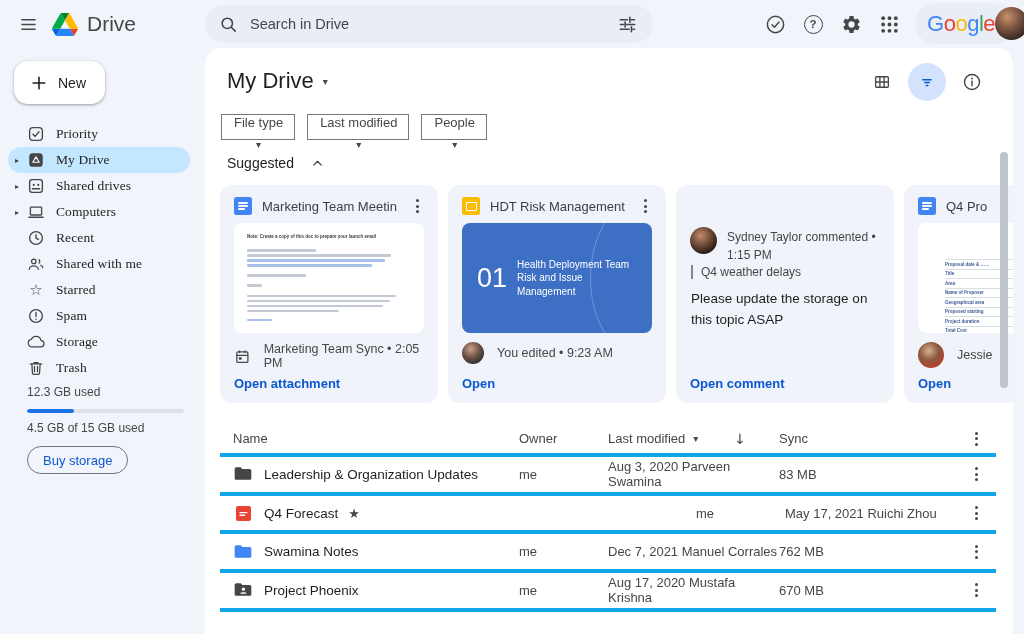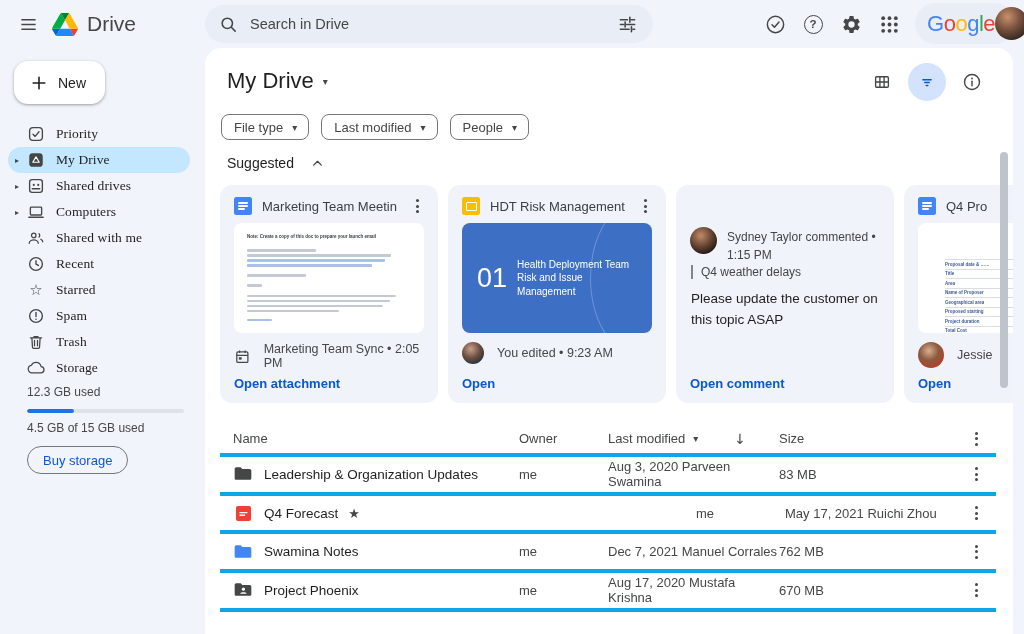--- a/index.html
+++ b/index.html
@@ -44,21 +44,21 @@
   .buy-btn { margin-top:11px; height:28px; padding:0 15px; border:1px solid #747775; border-radius:14px; background:transparent; color:#0B57D0; font-size:13px; font-weight:500; cursor:pointer; font-family:inherit; }
 
   
   .main { position:absolute; left:205px; top:48px; width:808px; height:586px; background:#fff; border-radius:16px 16px 0 0; overflow:hidden; }
   .page-title-row { position:absolute; left:22px; top:20px; display:flex; align-items:center; gap:9px; cursor:pointer; }
   .page-title { font-size:22px; color:#1F1F1F; letter-spacing:0; }
   .caret { font-size:10px; color:#444746; }
   .hdr-icons { position:absolute; right:24px; top:15px; display:flex; align-items:center; gap:9px; }
   .filter-circle { width:38px; height:38px; border-radius:50%; background:#D3E3FD; }
   .chips { position:absolute; left:16px; top:66px; display:flex; gap:12px; }
-  .chip { height:26px; border:1px solid #747775; border-radius:8px; background:#fff; display:flex; align-items:center; gap:9px; padding:0 11px 0 12px; font-size:13px; color:#444746; cursor:pointer; font-family:inherit; }
+  .chip { height:26px; border:1px solid #747775; border-radius:0; background:#fff; display:flex; align-items:center; gap:9px; padding:0 11px 0 12px; font-size:13px; color:#444746; cursor:pointer; font-family:inherit;flex-direction:column; }
   .suggested-row { position:absolute; left:22px; top:107px; display:flex; align-items:center; gap:17px; cursor:pointer; }
   .suggested-label { font-size:14px; color:#1F1F1F; }
 
   
   .card { position:absolute; top:137px; width:218px; height:218px; background:#F0F3FA; border-radius:12px; }
   .card1 { left:15px; } .card2 { left:243px; } .card3 { left:471px; } .card4 { left:699px; }
   .card-head { display:flex; align-items:center; gap:10px; padding:12px 12px 0 14px; }
   .card-title { flex:1; font-size:13px; font-weight:500; color:#3C4043; white-space:nowrap; overflow:hidden; }
   .kebab { display:flex; flex-direction:column; gap:2.5px; align-items:center; width:18px; padding:2px 0; background:none; border:none; cursor:pointer; }
   .kebab i { width:3px; height:3px; border-radius:50%; background:#444746; }
@@ -232,73 +232,73 @@
           <svg width="18" height="18" viewBox="0 0 24 24" fill="none" stroke="#444746" stroke-width="1.8">
             <rect x="4.5" y="5.5" width="15" height="10.5" rx="1"></rect>
             <path d="M2.5 19h19" stroke-linecap="round"></path>
           </svg>
         </span>
       <span class="nav-label">Computers</span>
     </div>
     <div class="nav-item">
       <span class="nav-exp"></span>
       <span class="nav-ic">
+          <svg width="18" height="18" viewBox="0 0 24 24" fill="none" stroke="#444746" stroke-width="1.8">
+            <circle cx="12" cy="12" r="8.5"></circle>
+            <path d="M12 7.5V12l3.2 1.9" stroke-linecap="round"></path>
+          </svg>
+        </span>
+      <span class="nav-label">Recent</span>
+    </div>
+    <div class="nav-item">
+      <span class="nav-exp"></span>
+      <span class="nav-ic">
           <svg width="18" height="18" viewBox="0 0 24 24" fill="none" stroke="#444746" stroke-width="1.7">
             <circle cx="9" cy="8.5" r="3"></circle>
             <path d="M3 19c0-3 3.5-4.5 6-4.5s6 1.5 6 4.5" stroke-linecap="round"></path>
             <path d="M16 6.3a3 3 0 0 1 0 4.4M18.5 13.6c1.6.8 2.5 2 2.5 3.4" stroke-linecap="round"></path>
           </svg>
         </span>
       <span class="nav-label">Shared with me</span>
     </div>
     <div class="nav-item">
       <span class="nav-exp"></span>
-      <span class="nav-ic">
-          <svg width="18" height="18" viewBox="0 0 24 24" fill="none" stroke="#444746" stroke-width="1.8">
-            <circle cx="12" cy="12" r="8.5"></circle>
-            <path d="M12 7.5V12l3.2 1.9" stroke-linecap="round"></path>
-          </svg>
-        </span>
-      <span class="nav-label">Recent</span>
-    </div>
-    <div class="nav-item">
-      <span class="nav-exp"></span>
       <span class="nav-ic glyph" style="font-size:15px;color:#444746">☆</span>
       <span class="nav-label">Starred</span>
     </div>
     <div class="nav-item">
       <span class="nav-exp"></span>
       <span class="nav-ic">
           <svg width="18" height="18" viewBox="0 0 24 24" fill="none" stroke="#444746" stroke-width="1.8">
             <circle cx="12" cy="12" r="8.5"></circle>
             <path d="M12 7.2v5.6" stroke-linecap="round"></path>
             <circle cx="12" cy="16.3" r="1.1" fill="#444746" stroke="none"></circle>
           </svg>
         </span>
       <span class="nav-label">Spam</span>
     </div>
     <div class="nav-item">
       <span class="nav-exp"></span>
       <span class="nav-ic">
+          <svg width="18" height="18" viewBox="-1 -1 26 26" fill="none" stroke="#444746" stroke-width="1.8">
+            <path d="M19.35 10.04C18.67 6.59 15.64 4 12 4 9.11 4 6.6 5.64 5.35 8.04 2.34 8.36 0.8 10.91 0.8 13.6c0 3 2.4 5.4 5.4 5.4h12.8c2.5 0 4.5-2 4.5-4.5 0-2.4-1.85-4.3-4.15-4.46z" stroke-linejoin="round"></path>
+          </svg>
+        </span>
+      <span class="nav-label">Storage</span>
+    </div>
+    <div class="nav-item">
+      <span class="nav-exp"></span>
+      <span class="nav-ic">
           <svg width="18" height="18" viewBox="0 0 24 24" fill="none" stroke="#444746" stroke-width="1.7">
             <path d="M4.5 6.5h15M9.5 6.5V4.8h5v1.7" stroke-linecap="round"></path>
             <path d="M6.5 6.5 7.3 19a1.5 1.5 0 0 0 1.5 1.4h6.4A1.5 1.5 0 0 0 16.7 19l.8-12.5"></path>
             <path d="M10 10v7M14 10v7" stroke-linecap="round"></path>
           </svg>
         </span>
       <span class="nav-label">Trash</span>
-    </div>
-    <div class="nav-item">
-      <span class="nav-exp"></span>
-      <span class="nav-ic">
-          <svg width="18" height="18" viewBox="-1 -1 26 26" fill="none" stroke="#444746" stroke-width="1.8">
-            <path d="M19.35 10.04C18.67 6.59 15.64 4 12 4 9.11 4 6.6 5.64 5.35 8.04 2.34 8.36 0.8 10.91 0.8 13.6c0 3 2.4 5.4 5.4 5.4h12.8c2.5 0 4.5-2 4.5-4.5 0-2.4-1.85-4.3-4.15-4.46z" stroke-linejoin="round"></path>
-          </svg>
-        </span>
-      <span class="nav-label">Storage</span>
     </div>
   </nav>
 
   <div class="storage-block">
     <div class="storage-line">12.3 GB used</div>
     <div class="progress">
         <div class="progress-fill" style="width: 30%;"></div>
       </div>
     <div class="storage-line">4.5 GB of 15 GB used</div>
     <button class="buy-btn">Buy storage</button>
@@ -427,21 +427,21 @@
 
   <div class="card card3">
     <div class="c3-head">
       <div class="avatar av-syd"></div>
       <div class="c3-lines">
         <div>Sydney Taylor commented •</div>
         <div>1:15 PM</div>
       </div>
     </div>
     <div class="c3-quote">Q4 weather delays</div>
-    <div class="c3-body">Please update the customer on this topic ASAP</div>
+    <div class="c3-body">Please update the storage on this topic ASAP</div>
     <button class="card-action">Open comment</button>
   </div>
 
   <div class="card card4">
     <div class="card-head">
       <span class="doc-badge blue">
           <span class="bl" style="top:5px"></span>
           <span class="bl" style="top:8.2px"></span>
           <span class="bl" style="top:11.4px;right:7px"></span>
         </span>
@@ -486,21 +486,21 @@
     <div class="t-row t-head">
       <div class="cell-name th">
           <span>Name</span>
         </div>
       <div class="cell-owner th"><span>Owner</span></div>
       <div class="cell-mod th">
         <span>Last modified</span>
         <span class="caret glyph sort-caret">▾</span>
         <span class="sort-arrow glyph">↓</span>
       </div>
-      <div class="cell-size th"><span>Size</span></div>
+      <div class="cell-size th"><span>Sync</span></div>
       <div class="cell-menu">
           <button class="kebab">
             <i></i>
             <i></i>
             <i></i>
           </button>
         </div>
     </div>
 
     <div class="t-row t-body">

